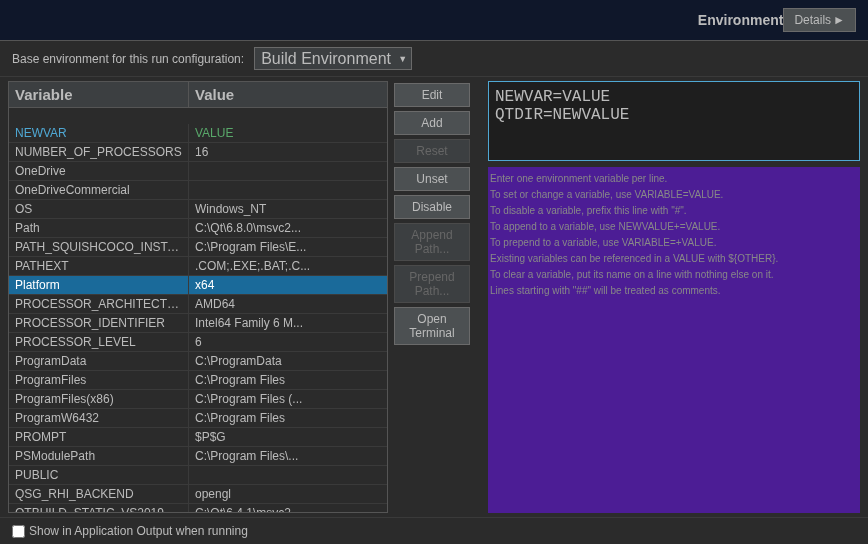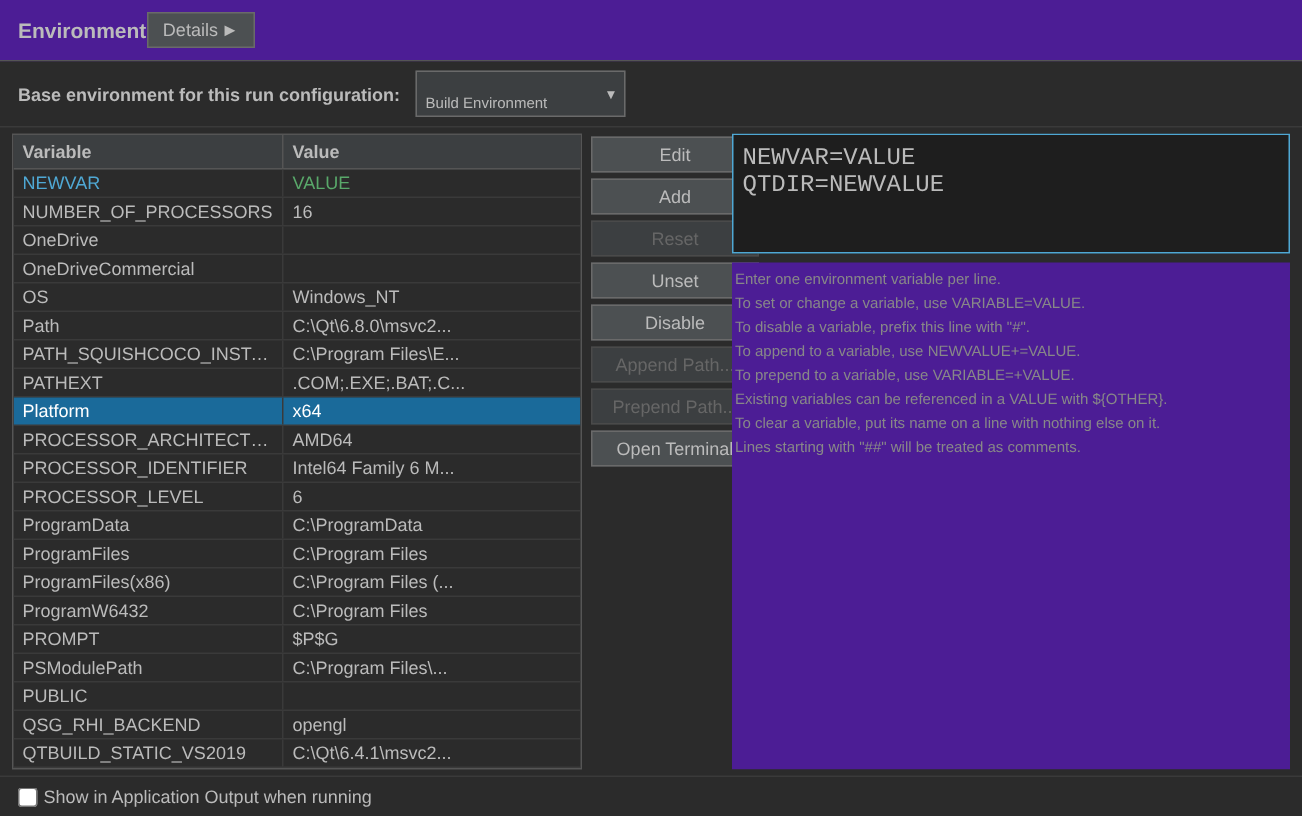--- a/index.html
+++ b/index.html
@@ -13,28 +13,28 @@
       overflow: hidden;
     }
     .main-container {
       width: 868px;
       height: 544px;
       background: #2b2b2b;
       display: flex;
       flex-direction: column;
     }
     .title-bar {
-      background: #4c1d95;
+      background: #0f172a;
       padding: 8px 12px;
       font-size: 14px;
       font-weight: bold;
       color: #bbbbbb;
       display: flex;
       align-items: center;
-      justify-content: flex-start;
+      justify-content: flex-end;
       border-bottom: 1px solid #555;
     }
     .details-btn {
       background: #4c5052;
       border: 1px solid #6a6a6a;
       color: #bbbbbb;
       padding: 4px 10px;
       cursor: pointer;
       font-size: 12px;
       display: flex;
@@ -46,28 +46,27 @@
       align-items: center;
       padding: 6px 12px;
       gap: 10px;
       background: #2b2b2b;
       border-bottom: 1px solid #3a3a3a;
     }
     .base-env-label {
       color: #bbbbbb;
       font-size: 12px;
       white-space: nowrap;
-      font-weight: bold;
     }
     .base-env-select {
       background: #3c3f41;
       border: 1px solid #6a6a6a;
       color: #bbbbbb;
-      padding: 16px 20px 2px 6px;
-      font-size: 10px;
+      padding: 2px 20px 2px 6px;
+      font-size: 16px;
       cursor: pointer;
       appearance: none;
       position: relative;
       min-width: 140px;
     }
     .select-wrapper {
       position: relative;
       display: inline-block;
     }
     .select-wrapper::after {
@@ -98,29 +97,30 @@
     .table-header {
       display: flex;
       background: #3c3f41;
       border-bottom: 1px solid #555;
       flex-shrink: 0;
     }
     .table-header-col {
       padding: 4px 6px;
       font-weight: bold;
       color: #bbbbbb;
-      font-size: 12px;
+      font-size: 15px;
       border-right: 1px solid #555;
     }
     .table-header-col:first-child { flex: 0 0 180px; }
     .table-header-col:last-child { flex: 1; border-right: none; }
     .table-body {
       flex: 1;
       overflow-y: auto;
       overflow-x: hidden;
+      margin-top: 16px;
     }
     .table-body::-webkit-scrollbar { width: 8px; }
     .table-body::-webkit-scrollbar-track { background: #3c3f41; }
     .table-body::-webkit-scrollbar-thumb { background: #5a5a5a; }
     .table-row {
       display: flex;
       border-bottom: 1px solid #3a3a3a;
       cursor: pointer;
     }
     .table-row.selected { background: #1a6a9a; }
@@ -145,21 +145,21 @@
       width: 88px;
     }
     .action-btn {
       background: #4c5052;
       border: 1px solid #6a6a6a;
       color: #bbbbbb;
       padding: 4px 8px;
       cursor: pointer;
       font-size: 12px;
       text-align: center;
-      width: 112px;
+      width: 76px;
     }
     .action-btn:disabled, .action-btn.disabled {
       background: #3c3f41;
       color: #666;
       cursor: not-allowed;
       border-color: #4a4a4a;
     }
     .right-panel {
       display: flex;
       flex-direction: column;

